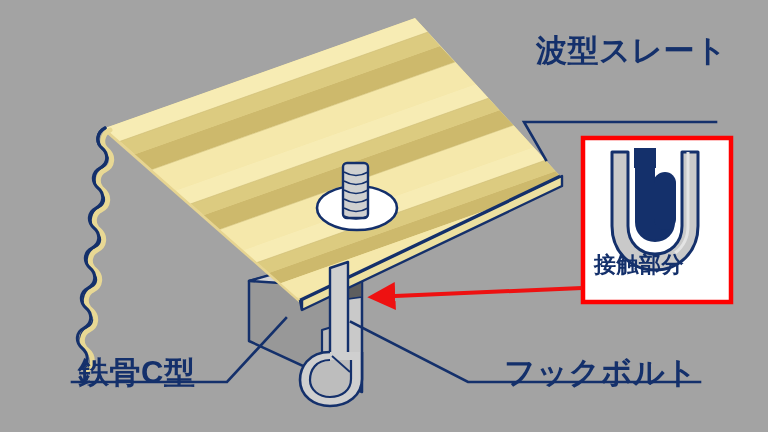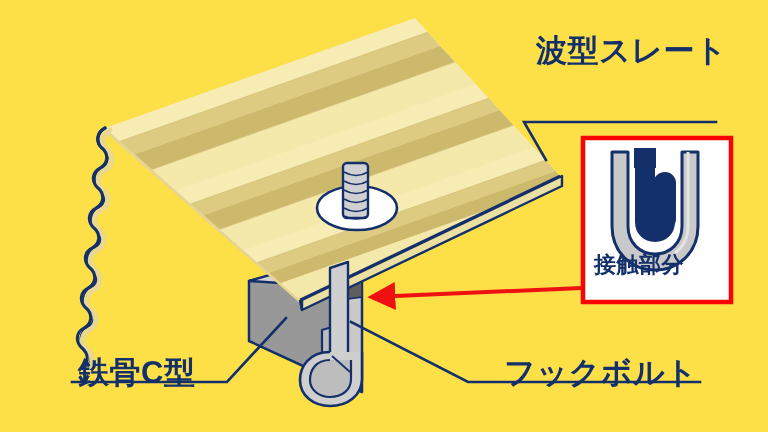--- a/index.html
+++ b/index.html
@@ -1,18 +1,18 @@
 <!DOCTYPE html>
 <html><head>
 <meta charset="utf-8">
 <style>
   html,body{margin:0;padding:0;background:#ffffff;}
   body{width:768px;height:432px;overflow:hidden;
        font-family:"Liberation Sans","DejaVu Sans",sans-serif;}
-  #stage{position:relative;width:768px;height:432px;background:#fde047;}
+  #stage{position:relative;width:768px;height:432px;background:#a3a3a3;}
   #diagram{position:absolute;left:0;top:0;width:768px;height:432px;}
   .lbl{position:absolute;color:#14306b;font-weight:700;white-space:nowrap;
        letter-spacing:0.5px;font-family:"Liberation Sans","DejaVu Sans",sans-serif;}
   #lbl-slate{left:536px;top:30px;font-size:31px;}
   #lbl-cbeam{left:78px;top:352px;font-size:31px;}
   #lbl-hook{left:504px;top:352px;font-size:31px;}
   #lbl-contact{left:594px;top:250px;font-size:22px;text-align:right;}
 </style>
 </head>
 <body>

